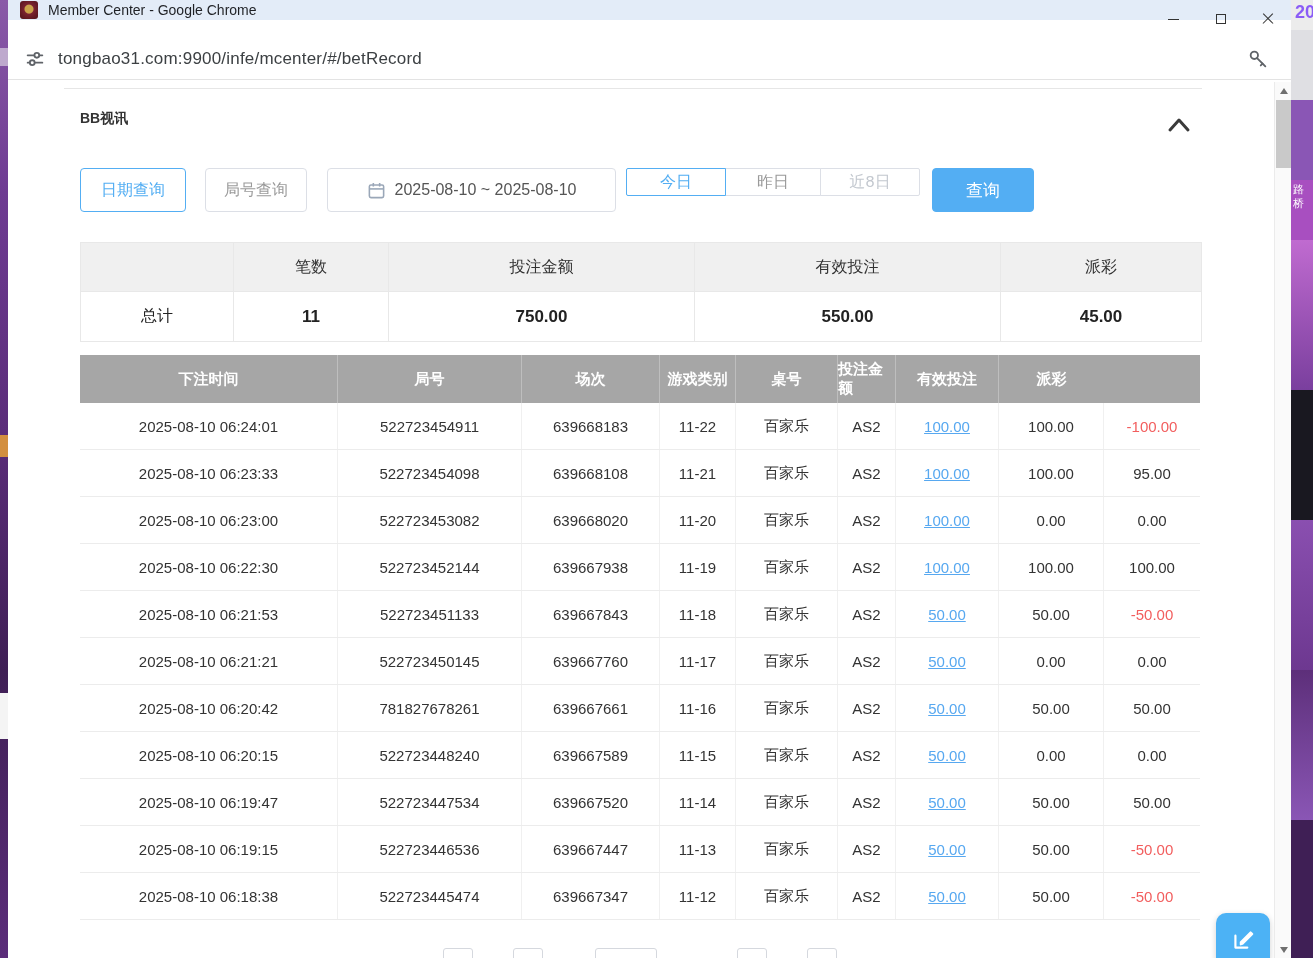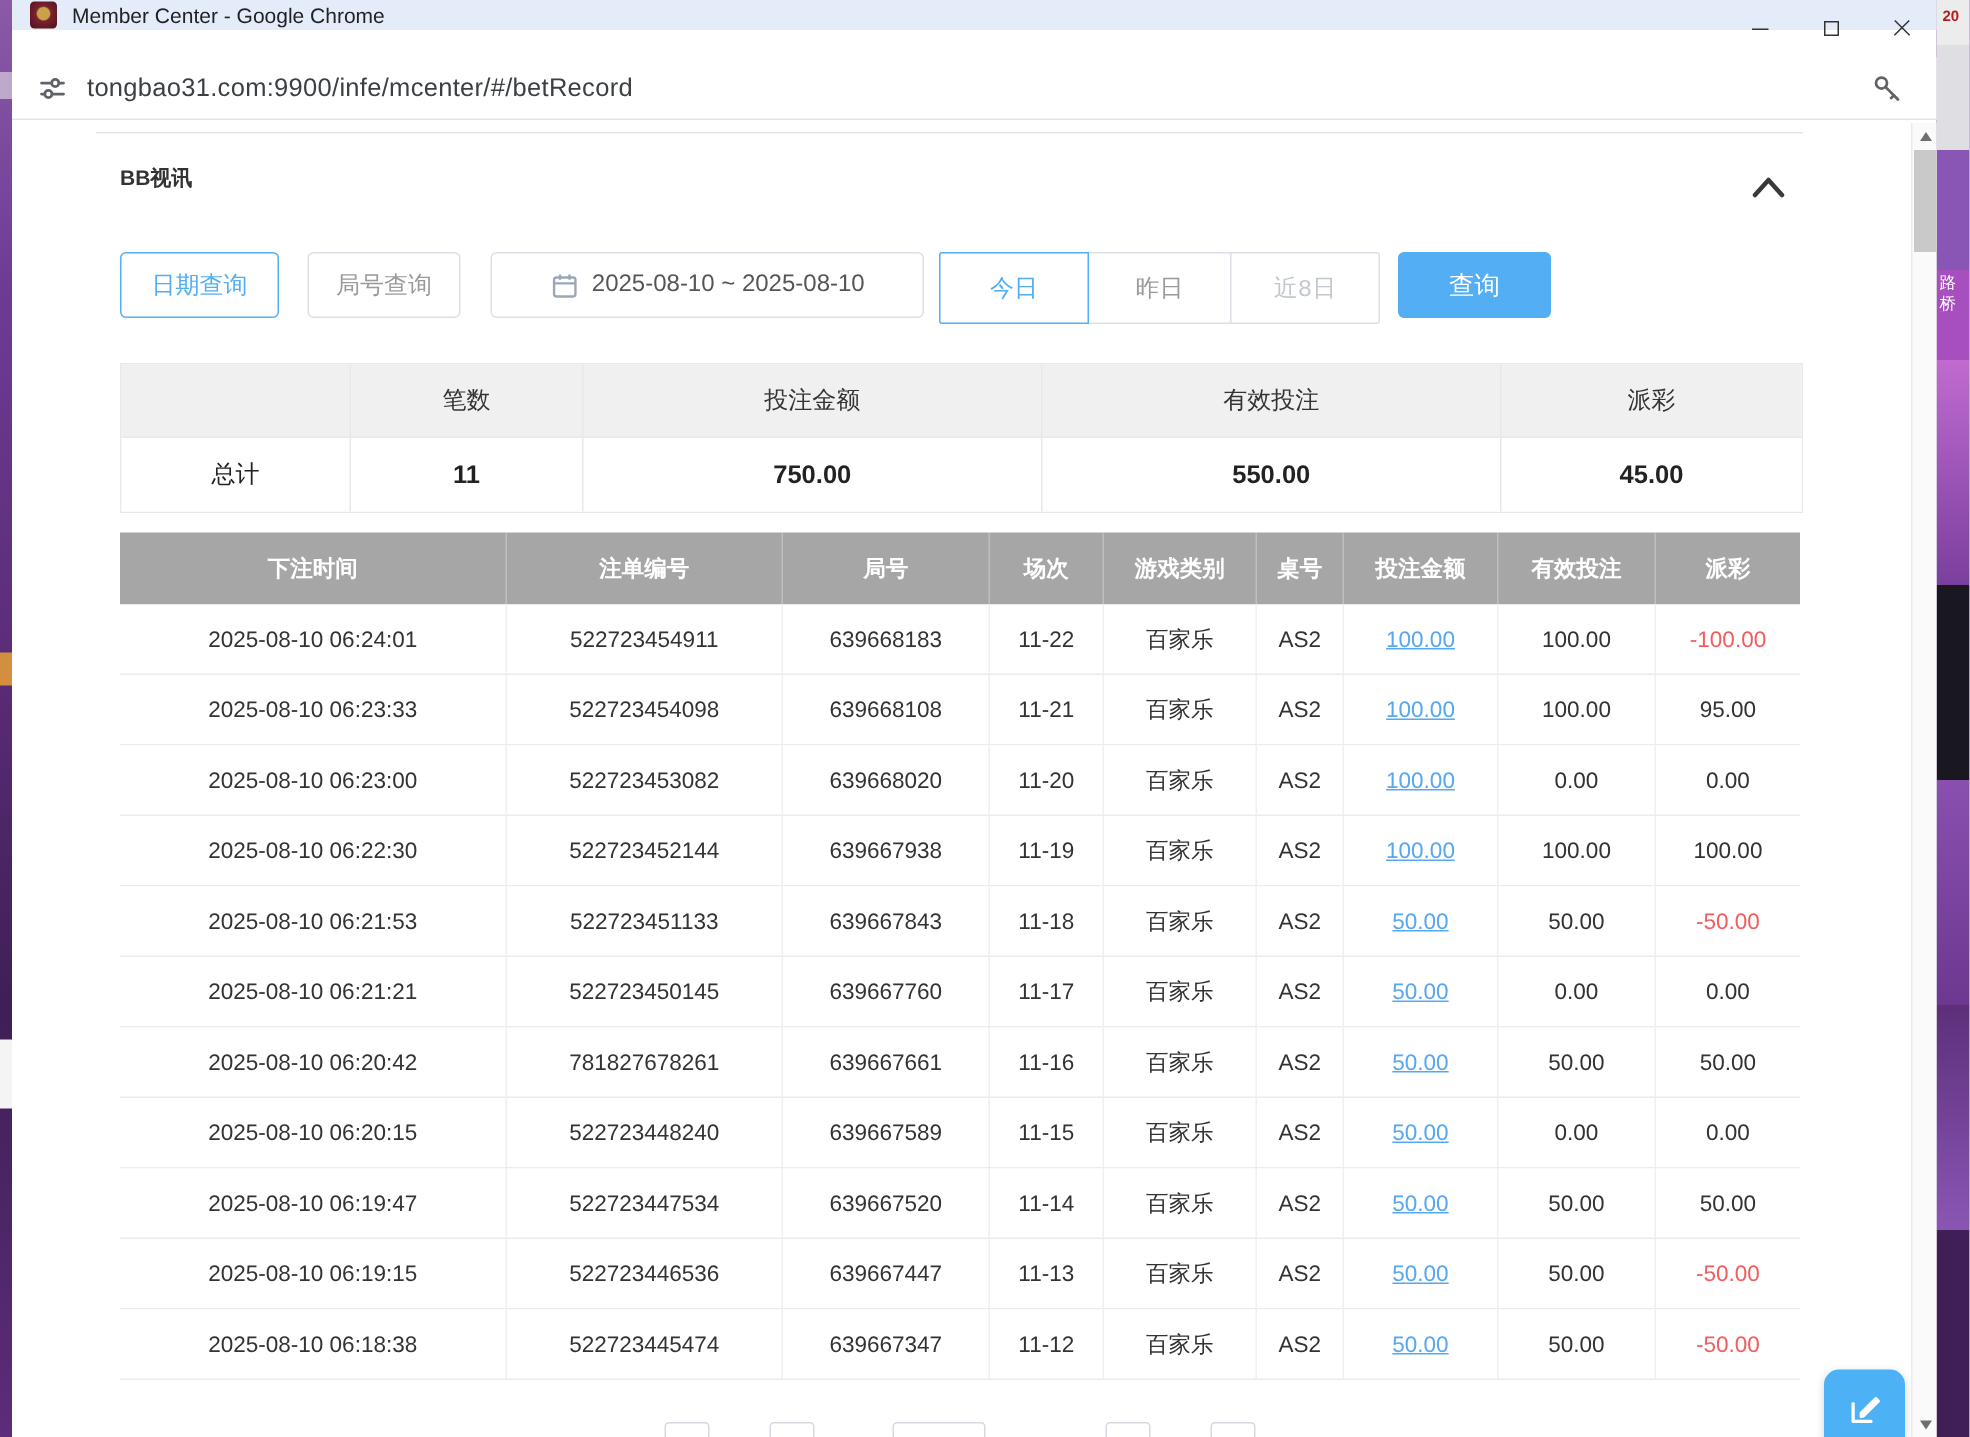--- a/index.html
+++ b/index.html
@@ -7,21 +7,21 @@
   .screen { position:relative; width:1313px; height:958px; background:#5b2d7a; overflow:hidden; }
 
   
   .desk-left { position:absolute; left:0; top:0; width:8px; height:958px;
     background:linear-gradient(180deg,#8a5aa8 0%,#6e3b92 20%,#5b2d7a 45%,#3f1f55 70%,#5b2d7a 100%); }
   .desk-left .smudge1 { position:absolute; top:48px; left:0; width:8px; height:18px; background:#cdbfd8; opacity:.8; }
   .desk-left .smudge2 { position:absolute; top:435px; left:0; width:8px; height:22px; background:#e09a3a; opacity:.9; }
   .desk-left .qr { position:absolute; top:693px; left:0; width:8px; height:46px; background:#f4f4f4; }
   .desk-right { position:absolute; left:1291px; top:0; width:22px; height:958px; background:#5b2d7a; }
   .desk-right .seg { position:absolute; left:0; width:22px; }
-  .seg-a { top:0; height:30px; background:#ececec; color:#b91c1c; font-size:10px; font-weight:bold; line-height:24px; padding-left:4px; }
+  .seg-a { top:0; height:30px; background:#ececec; color:#8b5cf6; font-size:18px; font-weight:bold; line-height:24px; padding-left:4px; }
   .seg-b { top:30px; height:70px; background:#dfdfe3; }
   .seg-c { top:100px; height:80px; background:#8a56b5; }
   .seg-d { top:180px; height:60px; background:#a84fc0; color:#fff; font-size:11px; line-height:14px; padding:2px 0 0 2px; overflow:hidden; }
   .seg-e { top:240px; height:150px; background:linear-gradient(180deg,#c06bd0,#7a3f9e); }
   .seg-f { top:390px; height:130px; background:#191820; }
   .seg-g { top:520px; height:150px; background:linear-gradient(180deg,#8a4fb0,#6d3890); }
   .seg-h { top:670px; height:150px; background:linear-gradient(180deg,#5d2f7a,#8a56b5); }
   .seg-i { top:820px; height:138px; background:#3f1f55; }
 
   
@@ -53,21 +53,21 @@
 
   .filters { position:absolute; left:72px; top:88px; height:44px; width:1130px; }
   .btn { position:absolute; height:44px; border-radius:4px; background:#fff; display:flex; align-items:center; justify-content:center; font-size:16px; cursor:pointer; }
   .btn-blue-outline { border:1px solid #53aef3; color:#53aef3; }
   .btn-gray-outline { border:1px solid #dcdfe6; color:#9a9a9a; }
   .btn-date-query { left:0; width:106px; }
   .btn-round-query { left:125px; width:102px; }
   .date-input { position:absolute; left:247px; width:289px; height:44px; border:1px solid #dcdfe6; border-radius:4px; background:#fff;
     display:flex; align-items:center; justify-content:center; gap:9px; font-size:16px; color:#555; cursor:pointer; }
   .quick-group { position:absolute; left:546px; height:44px; display:flex; }
-  .quick { height:48px; background:#fff; border:1px solid #dcdfe6; display:flex; align-items:center; justify-content:center; font-size:16px; color:#9a9a9a; cursor:pointer; }
+  .quick { height:28px; background:#fff; border:1px solid #dcdfe6; display:flex; align-items:center; justify-content:center; font-size:16px; color:#9a9a9a; cursor:pointer; }
   .quick + .quick { margin-left:-1px;font-family:Liberation Mono, monospace; }
   .q-today { width:100px; border-color:#53aef3; color:#53aef3; position:relative; z-index:2; border-radius:2px 0 0 2px; }
   .q-yest { width:96px; }
   .q-last8 { width:100px; color:#c3c8cf; border-radius:0 2px 2px 0; }
   .btn-search { left:852px; width:102px; background:#53aef3; border:1px solid #53aef3; color:#fff; font-size:17px; }
 
   
   .summary { position:absolute; left:72px; top:162px; width:1122px; border:1px solid #e8e8e8; }
   .sum-row { display:flex; height:49px; }
   .sum-row .cell { border-right:1px solid #e8e8e8; display:flex; align-items:center; justify-content:center; font-size:16px; color:#333; }
@@ -215,21 +215,20 @@
           <div class="cell">11</div>
           <div class="cell">750.00</div>
           <div class="cell">550.00</div>
           <div class="cell">45.00</div>
         </div>
       </div>
 
       <div class="bet-table">
         <div class="thead">
           <div class="cell">下注时间</div>
-          <div class="cell">注单编号</div>
           <div class="cell">局号</div>
           <div class="cell">场次</div>
           <div class="cell">游戏类别</div>
           <div class="cell">桌号</div>
           <div class="cell">投注金额</div>
           <div class="cell">有效投注</div>
           <div class="cell">派彩</div>
         </div>
         <div>
             <div class="trow">

